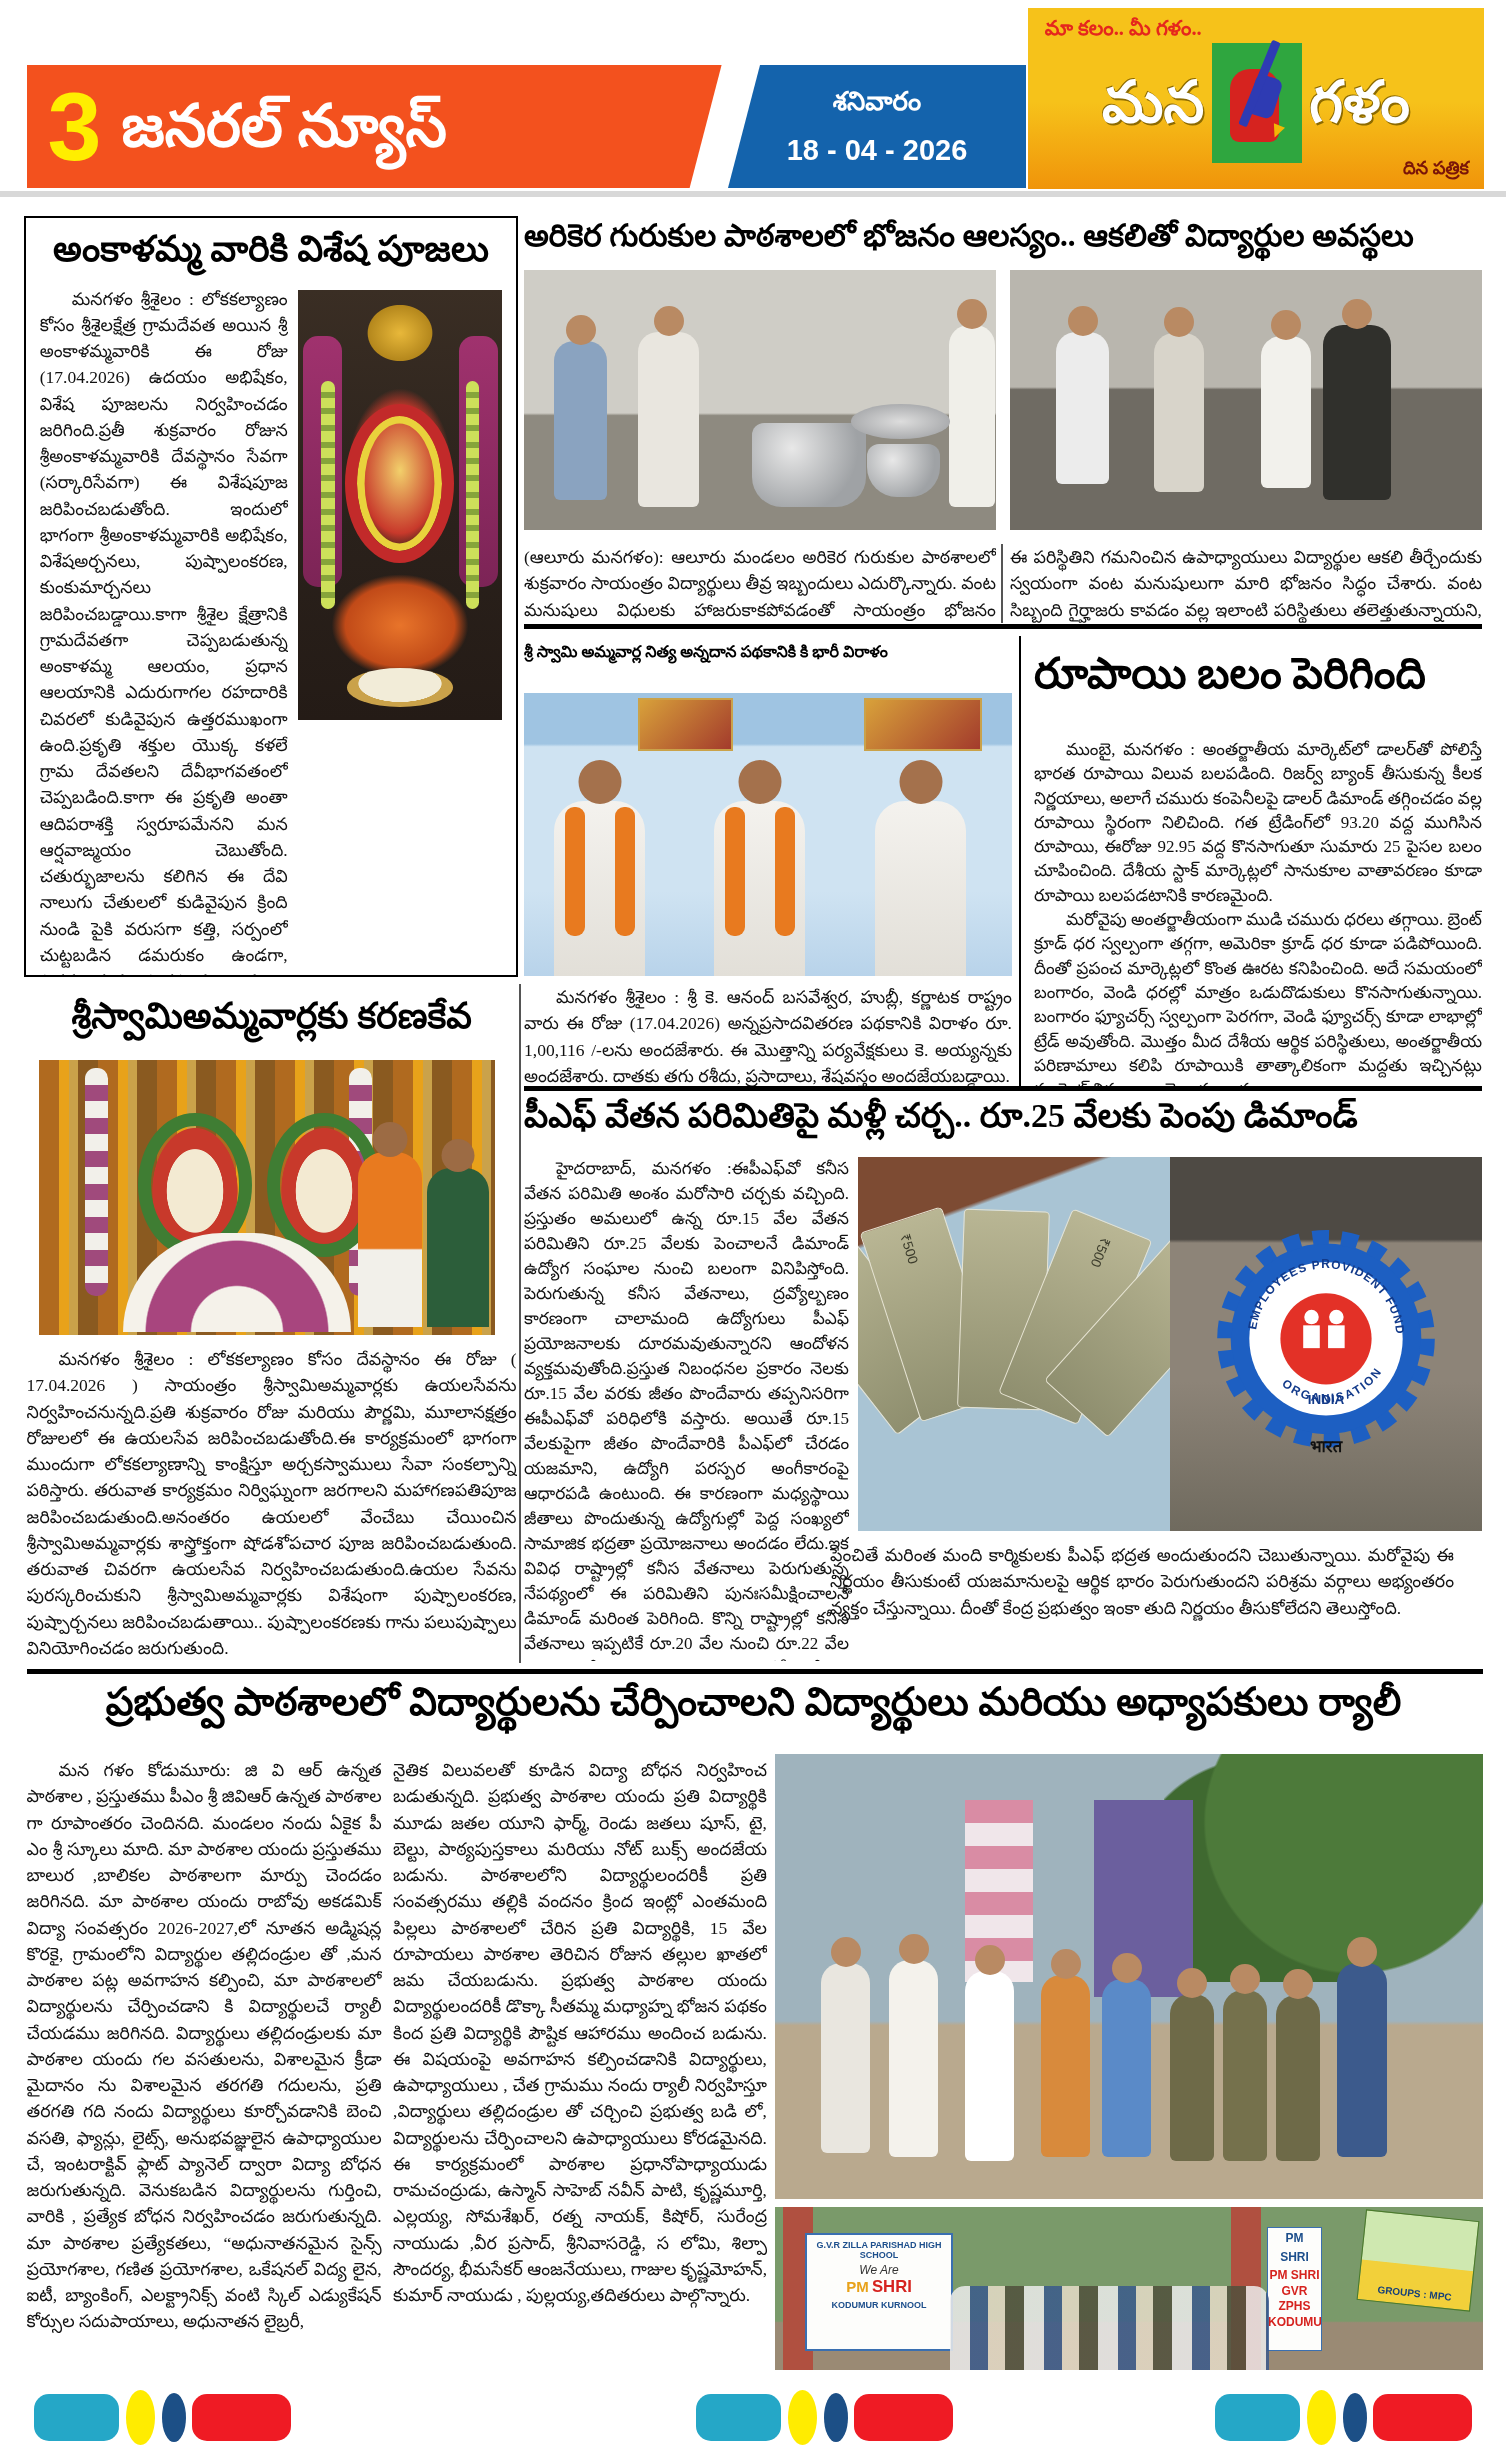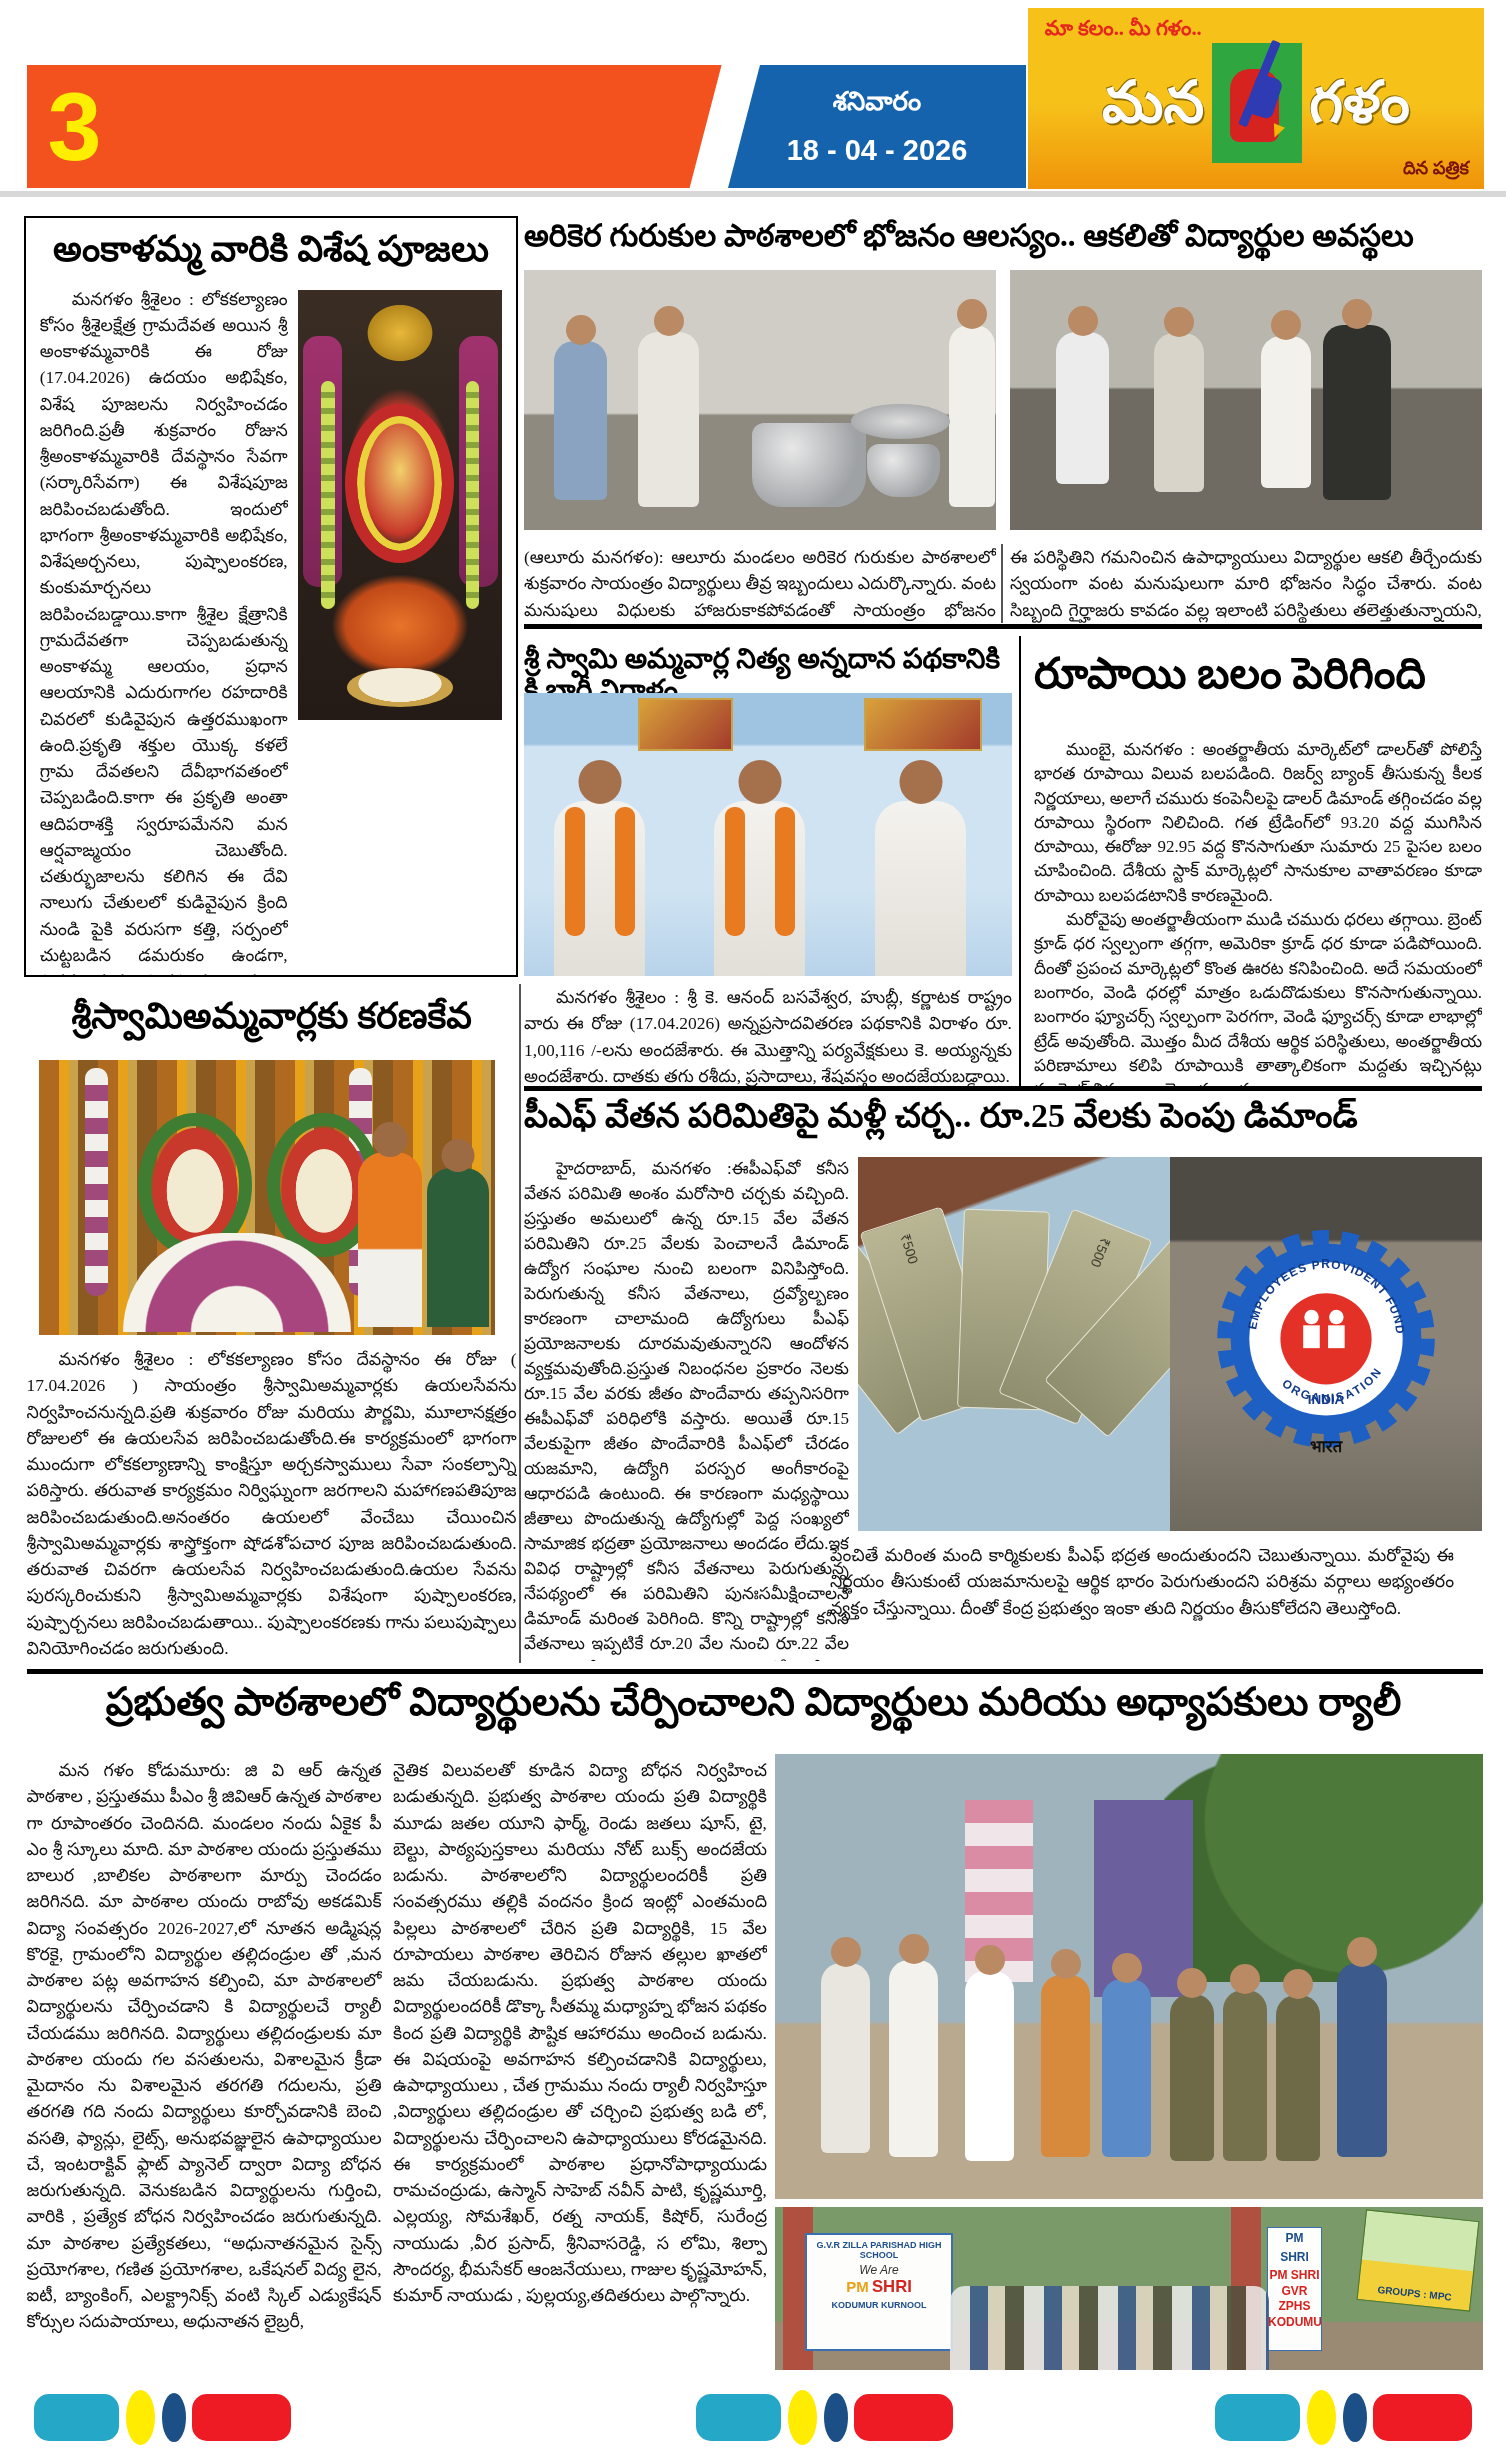--- a/index.html
+++ b/index.html
@@ -74,21 +74,21 @@
             background:linear-gradient(180deg,#b9b6ae 0 45%,#6f6b63 46% 100%);}
   .bcols{top:544px;}
   .bcol1{left:524px;width:472px;}
   .bcol2{left:1010px;width:472px;}
   .bdiv{left:1001px;top:544px;width:1.5px;height:79px;background:#555;}
 
   .ruleB{left:524px;top:624px;width:958px;height:4.6px;}
 
   
   .cHead{left:524px;top:643px;width:488px;}
-  .cHead .headline{font-size:28px;}
+  .cHead .headline{font-size:16px;}
   .donation{left:524px;top:693px;width:488px;height:283px;
             background:linear-gradient(180deg,#9fc4e2 0 18%,#cfe3f2 19% 70%,#b8d3ea 100%);}
   .don-frame{position:absolute;top:4.6px;width:91px;height:49px;background:linear-gradient(135deg,#d8a13a,#a33b2c);border:2.3px solid #caa24a;}
   .don-person{position:absolute;bottom:0;width:91px;height:175px;background:linear-gradient(180deg,#f4f2ee,#e2dfd8);border-radius:30px 30px 0 0;}
   .don-person::before{content:"";position:absolute;left:50%;top:-41px;transform:translateX(-50%);width:43px;height:44px;border-radius:50%;background:#a4714c;}
   .scarf{position:absolute;left:10.6px;top:6px;width:20px;height:129px;background:#e87a1f;border-radius:9px;box-shadow:50px 0 0 #e87a1f;}
   .cbody{left:524px;top:984px;width:488px;height:103px;}
 
   .cdDiv{left:1019px;top:636px;width:2.3px;height:453px;}
 
@@ -171,20 +171,21 @@
 
   .epfo-text{font-family:"Liberation Sans",sans-serif;}
 </style>
 </head>
 <body>
 
 <div class="page">
 
   <div class="abs hdr-orange">
     <span class="hdr-num">3</span>
+    <span class="hdr-section">జనరల్ న్యూస్</span>
   </div>
   <div class="abs hdr-blue">
     <span class="hdr-week">శనివారం</span>
     <span class="hdr-date">18 - 04 - 2026</span>
   </div>
   <div class="abs hdr-logo">
     <div class="logo-tagline">మా కలం.. మీ గళం..</div>
     <div class="logo-row">
       <span class="logo-word">మన</span>
       <span class="logo-fist">

